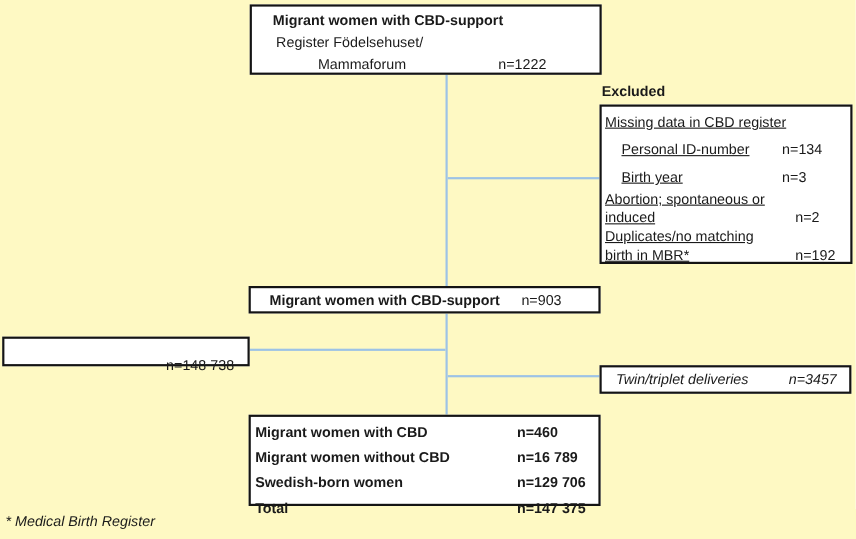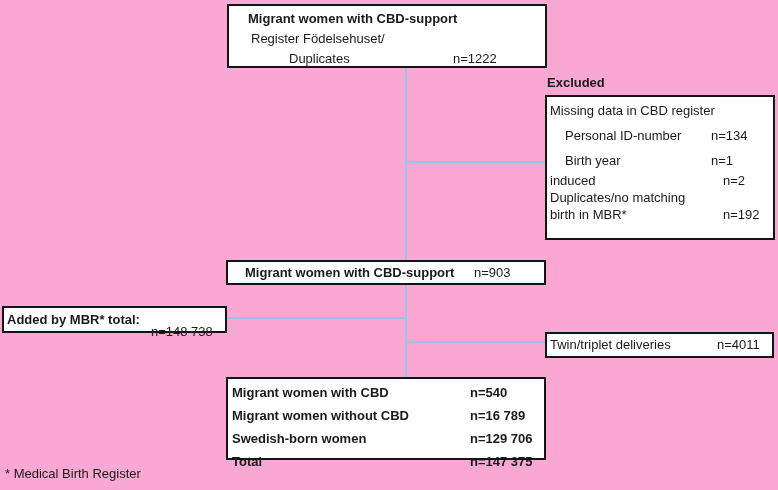--- a/index.html
+++ b/index.html
@@ -1,20 +1,20 @@
 <!DOCTYPE html>
 <html><head>
 <meta charset="utf-8">
 <style>
   html, body { margin: 0; padding: 0; background: #ffffff; }
   .canvas {
     position: relative;
     width: 778px;
     height: 490px;
-    background: #f9a8d4;
+    background: #fef9c3;
     font-family: "Liberation Sans", sans-serif;
     font-size: 13px;
     color: #1a1a1a;
     overflow: hidden;
   }
   .box {
     position: absolute;
     box-sizing: border-box;
     border: 2px solid #141414;
     background: #ffffff;
@@ -50,30 +50,30 @@
   .middle-box .row { line-height: 21px; padding-left: 17px; }
   .middle-box .val { left: 246px; font-weight: 400; text-align: right; }
 
   
   .left-box { left: 2px; top: 306px; width: 225px; height: 27px; }
   .left-box .row { line-height: 23px; padding-left: 3px; }
   .left-box .val { left: 147px; font-weight: 400; margin-top: 12px; }
 
   
   .twin-box { left: 545px; top: 332px; width: 229px; height: 26px; }
-  .twin-box .row { line-height: 22px; padding-left: 3px; }
+  .twin-box .row { line-height: 22px; padding-left: 13px; font-style: italic; }
   .twin-box .val { left: 170px; }
 
   
   .bottom-box { left: 226px; top: 377px; width: 320px; height: 83px; padding-top: 2px; }
   .bottom-box .row { line-height: 23px; padding-left: 4px; font-weight: 700; }
   .bottom-box .val { left: 242px; }
 
   
-  .footnote { position: absolute; left: 5px; top: 466px; }
+  .footnote { position: absolute; left: 5px; top: 466px; font-style: italic; }
 
   
   .line-v1 { left: 405px; top: 68px;  width: 2px;  height: 192px; }
   .line-h1 { left: 407px; top: 161px; width: 138px; height: 2px; }
   .line-v2 { left: 405px; top: 285px; width: 2px;  height: 92px; }
   .line-h2 { left: 227px; top: 317px; width: 178px; height: 2px; }
   .line-h3 { left: 407px; top: 341px; width: 138px; height: 2px; }
 </style>
 </head>
 <body>
@@ -83,38 +83,42 @@
   <div class="connector line-v1" style="background: rgb(157, 195, 230);"></div>
   <div class="connector line-h1" style="background: rgb(157, 195, 230);"></div>
   <div class="connector line-v2" style="background: rgb(157, 195, 230);"></div>
   <div class="connector line-h2" style="background: rgb(157, 195, 230);"></div>
   <div class="connector line-h3" style="background: rgb(157, 195, 230);"></div>
 
   <div class="box top-box" style="border-color: rgb(20, 20, 20);">
     <div class="row r1 b">Migrant women with CBD-support</div>
     <div class="row r2">Register Födelsehuset/</div>
     <div class="row r3">
-      <span>Duplicates</span>
+      <span>Mammaforum</span>
       <span class="val">n=1222</span>
     </div>
   </div>
 
   <div class="excluded-label">Excluded</div>
-  <div class="box excluded-box" style="border-color: rgb(20, 20, 20);">
+  <div class="box excluded-box" style="border-color: rgb(20, 20, 20); text-decoration: underline;">
     <div class="row xr1">
       <span>Missing data in CBD register</span>
       <span class="val"></span>
     </div>
     <div class="row xr2">
       <span>Personal ID-number</span>
       <span class="val">n=134</span>
     </div>
     <div class="row xr3">
       <span>Birth year</span>
-      <span class="val">n=1</span>
+      <span class="val">n=3</span>
+    </div>
+    <div class="row xr4">
+      <span>Abortion; spontaneous or</span>
+      <span class="val"></span>
     </div>
     <div class="row xr5">
       <span>induced</span>
       <span class="val">n=2</span>
     </div>
     <div class="row xr6">
       <span>Duplicates/no matching</span>
       <span class="val"></span>
     </div>
     <div class="row xr7">
@@ -125,36 +129,35 @@
 
   <div class="box middle-box" style="border-color: rgb(20, 20, 20);">
     <div class="row">
       <span class="b">Migrant women with CBD-support</span>
       <span class="val">n=903</span>
     </div>
   </div>
 
   <div class="box left-box" style="border-color: rgb(20, 20, 20);">
     <div class="row">
-      <span class="b">Added by MBR* total:</span>
       <span class="val">n=148 738</span>
     </div>
   </div>
 
   <div class="box twin-box" style="border-color: rgb(20, 20, 20);">
     <div class="row">
       <span>Twin/triplet deliveries</span>
-      <span class="val">n=4011</span>
+      <span class="val">n=3457</span>
     </div>
   </div>
 
   <div class="box bottom-box" style="border-color: rgb(20, 20, 20);">
     <div class="row">
       <span>Migrant women with CBD</span>
-      <span class="val">n=540</span>
+      <span class="val">n=460</span>
     </div>
     <div class="row">
       <span>Migrant women without CBD</span>
       <span class="val">n=16 789</span>
     </div>
     <div class="row">
       <span>Swedish-born women</span>
       <span class="val">n=129 706</span>
     </div>
     <div class="row">

